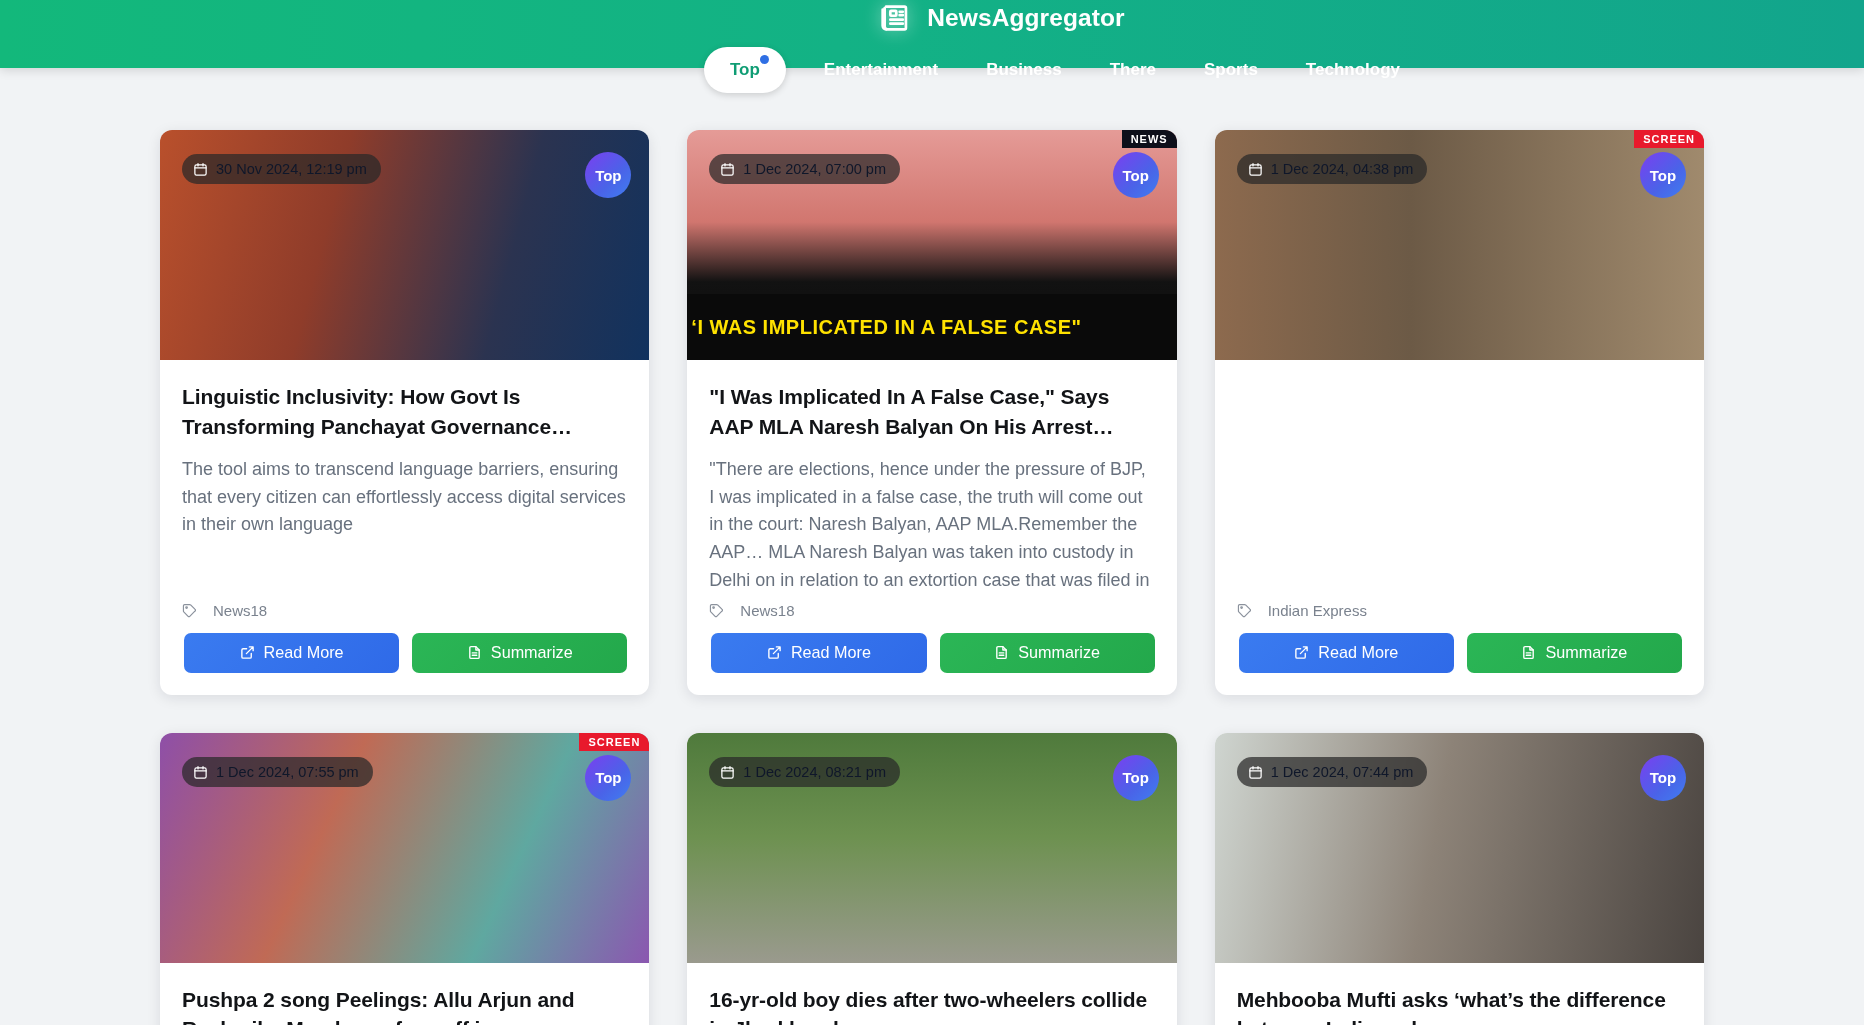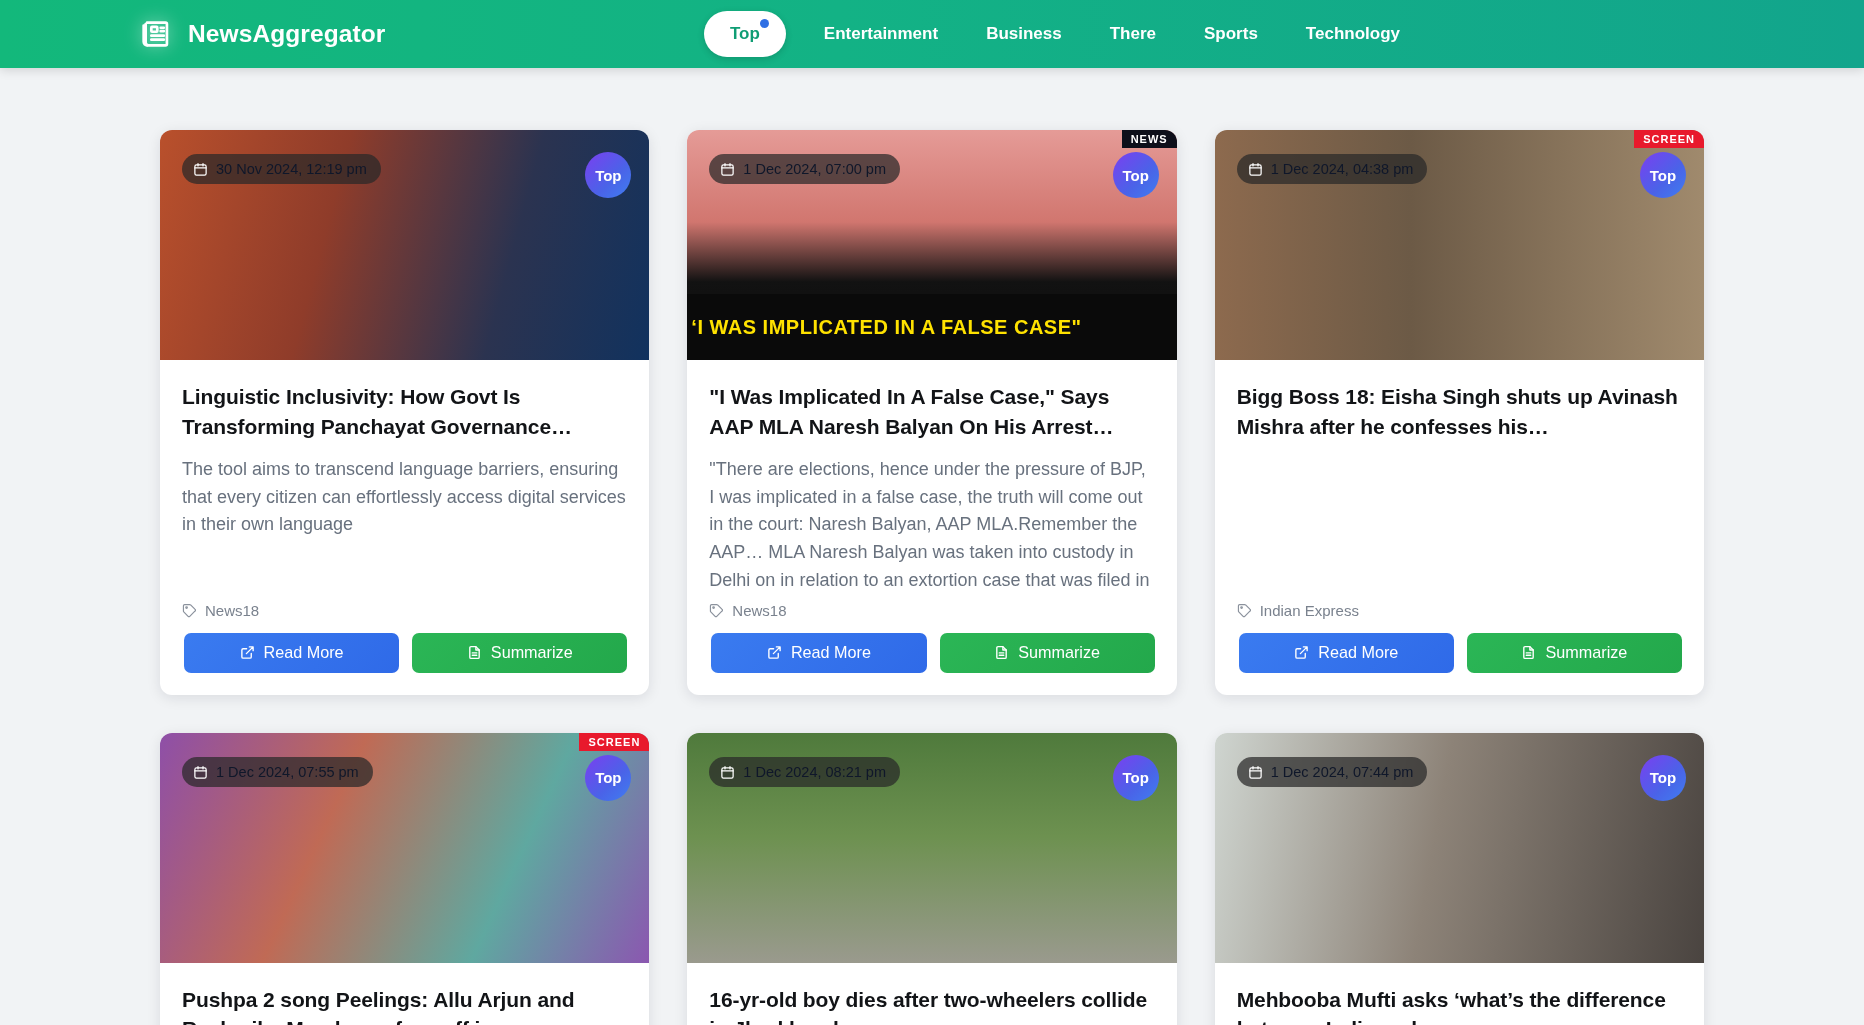--- a/index.html
+++ b/index.html
@@ -11,20 +11,21 @@
   }
 
   
   .header {
     height:68px;
     background:linear-gradient(90deg,#13b87b 0%,#13b285 45%,#12a58c 100%);
     display:flex; align-items:center;
     padding:0 0 0 140px;
     position:relative; z-index:20;
     box-shadow:0 2px 10px rgba(0,0,0,.14);
+    flex-direction:column;
   }
   .brand { display:flex; align-items:center; gap:14px; }
   .brand-icon { width:34px; height:36px; display:block; filter:drop-shadow(0 0 9px rgba(255,255,255,.55)); }
   .brand-title {
     color:#fff; font-size:24.5px; font-weight:bold; letter-spacing:.1px;
   }
 
   .nav { display:flex; align-items:center; gap:0; margin-left:auto; margin-right:440px; }
   .nav-item {
     color:#ffffff; font-size:17px; font-weight:bold;
@@ -85,21 +86,21 @@
     line-height:1.42; letter-spacing:-.1px;
   }
   .card-desc {
     margin-top:14px;
     font-size:18px; color:#68717e; line-height:1.55;
     max-height:132px; overflow:hidden;
   }
   .card-spacer { flex:1; min-height:14px; }
 
   .card-source {
-    display:flex; align-items:center; gap:8px;
+    display:flex; align-items:center; gap:16px;
     color:#7a828e; font-size:15px;
     padding:0 0 14px 0;
   }
   .tag-icon { width:15px; height:15px; display:block; flex:none; }
 
   .card-actions { display:flex; gap:13px; padding:0 22px 22px 24px; }
   .btn {
     flex:1; height:40px; border:none; border-radius:7px;
     color:#fff; font-size:16.2px; font-family:inherit;
     display:flex; align-items:center; justify-content:center; gap:9px;
@@ -264,21 +265,20 @@
           <rect x="3" y="4.5" width="18" height="16.5" rx="2.5"></rect>
           <path d="M3 9.5h18M8 2.6v3.6M16 2.6v3.6"></path>
         </svg>
         <span>1 Dec 2024, 04:38 pm</span>
       </div>
 
       <div class="top-badge">Top</div>
     </div>
 
     <div class="card-body">
-      <h2 class="card-title">Bigg Boss 18: Eisha Singh shuts up Avinash Mishra after he confesses his…</h2>
 
       <div class="card-spacer"></div>
       <div class="card-source">
         <svg class="tag-icon" viewBox="0 0 24 24" fill="none" stroke="#8b929d" stroke-width="1.9" stroke-linecap="round" stroke-linejoin="round">
           <path d="M20.6 13.1 12.4 21.3a1.8 1.8 0 0 1-2.6 0l-7-7a1.8 1.8 0 0 1-.5-1.3V4.4a1.8 1.8 0 0 1 1.8-1.8h8.4c.5 0 .9.2 1.3.5l6.8 6.8a1.8 1.8 0 0 1 0 3.2z"></path>
           <circle cx="7.3" cy="7.3" r="1.25"></circle>
         </svg>
         <span>Indian Express</span>
       </div>
     </div>

